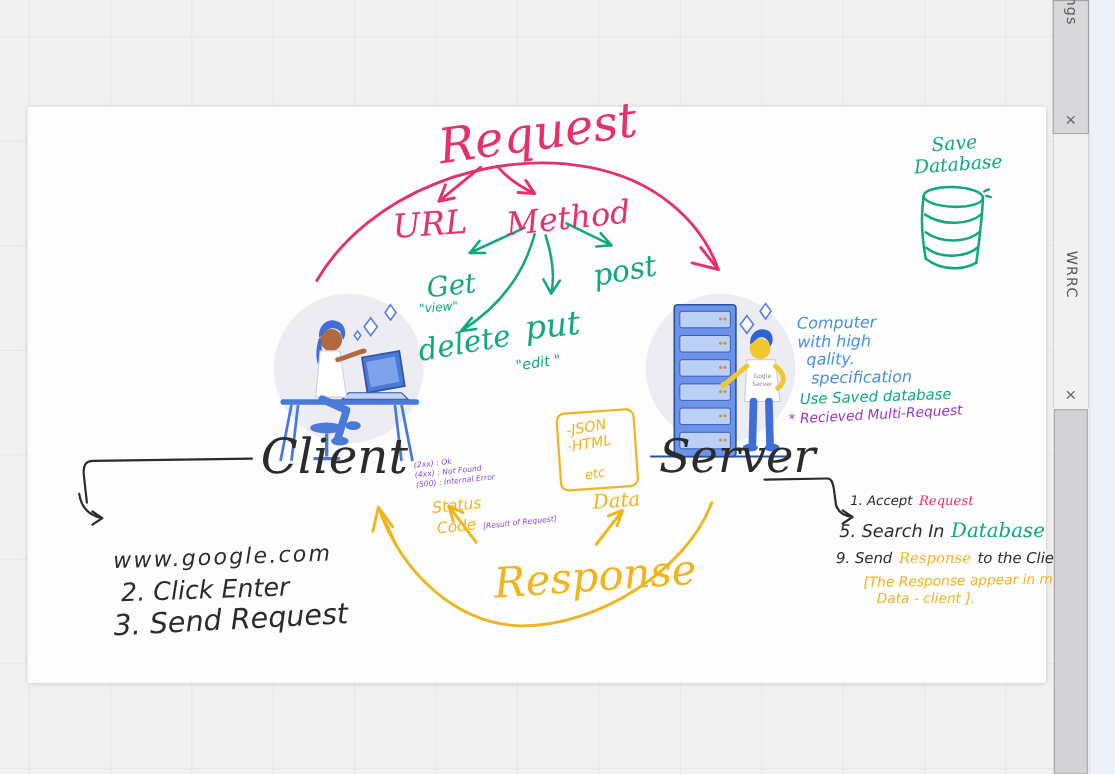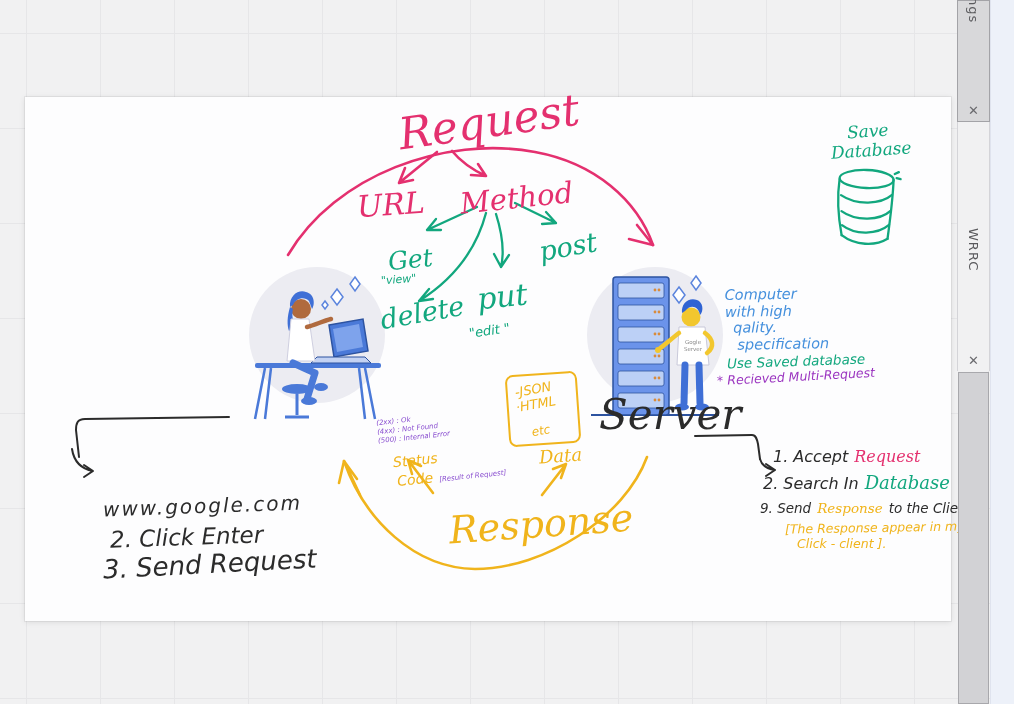--- a/index.html
+++ b/index.html
@@ -169,20 +169,21 @@
     <div class="hw script pink" style="left:435px;top:86px;font-size:29px;transform:rotate(-6deg)">Method</div>
     <div class="hw script teal" style="left:363px;top:150px;font-size:25px;transform:rotate(-6deg)">Get</div>
     <div class="hw teal" style="left:356px;top:177px;font-size:11px;transform:rotate(-4deg)">"view"</div>
     <div class="hw script teal" style="left:355px;top:202px;font-size:27px;transform:rotate(-10deg)">delete</div>
     <div class="hw script teal" style="left:452px;top:184px;font-size:30px;transform:rotate(-6deg)">put</div>
     <div class="hw teal" style="left:444px;top:227px;font-size:13px;transform:rotate(-8deg)">"edit "</div>
     <div class="hw script teal" style="left:514px;top:136px;font-size:27px;transform:rotate(-10deg)">post</div>
     <div class="hw script teal" style="left:822px;top:26px;font-size:17px;transform:rotate(-4deg)">Save</div>
     <div class="hw script teal" style="left:806px;top:45px;font-size:17px;transform:rotate(-4deg)">Database</div>
 
+    <div class="hw script ink" style="left:212px;top:296px;font-size:44px">Client</div>
     <div class="hw script ink" style="left:574px;top:296px;font-size:42px">Server</div>
 
     <div class="hw ink" style="left:78px;top:399px;font-size:20px;letter-spacing:2px;transform:rotate(-2deg)">www.google.com</div>
     <div class="hw ink" style="left:85px;top:428px;font-size:23px;transform:rotate(-2deg)">2. Click Enter</div>
     <div class="hw ink" style="left:78px;top:454px;font-size:26px;transform:rotate(-3deg)">3. Send Request</div>
 
     <div class="hw purple" style="left:352px;top:318px;font-size:7px;line-height:9px;transform:rotate(-6deg);white-space:normal;width:80px">
       <div>(2xx) : Ok</div>
       <div>(4xx) : Not Found</div>
       <div>(500) : Internal Error</div>
@@ -202,31 +203,31 @@
 
     <div class="hw" style="left:700px;top:189px;font-size:14.5px;line-height:16.5px;transform:rotate(-1deg)">
       <div class="blue">Computer</div>
       <div class="blue">with high</div>
       <div class="blue" style="margin-left:8px">qality.</div>
       <div class="blue" style="margin-left:12px">specification</div>
     </div>
     <div class="hw teal" style="left:702px;top:257px;font-size:13.5px;transform:rotate(-2deg)">Use Saved database</div>
     <div class="hw vpurple" style="left:692px;top:273px;font-size:12.5px;transform:rotate(-3deg)">* Recieved Multi-Request</div>
 
-    <div class="hw gap" style="left:748px;top:352px;font-size:16px">
+    <div class="hw gap" style="left:748px;top:352px;font-size:12px">
       <span class="ink">1. Accept</span><span class="pink script">Request</span>
     </div>
     <div class="hw gap" style="left:738px;top:377px;font-size:16px">
-      <span class="ink">2. Search In</span><span class="teal script" style="font-size:18px">Database</span>
+      <span class="ink">5. Search In</span><span class="teal script" style="font-size:18px">Database</span>
     </div>
     <div class="hw gap" style="left:735px;top:404px;font-size:13.5px">
       <span class="ink">9. Send</span><span class="yellow script">Response</span><span class="ink">to the Client.</span>
     </div>
     <div class="hw yellow" style="left:760px;top:424px;font-size:12.5px;transform:rotate(-1deg)">[The Response appear in my</div>
-    <div class="hw yellow" style="left:772px;top:440px;font-size:12.5px">Click   - client ].</div>
+    <div class="hw yellow" style="left:772px;top:440px;font-size:12.5px">Data   - client ].</div>
   </div>
 
   <div class="right-strip"></div>
 
   <div class="tab tab-top">
     <span class="vtext">ngs</span>
     <span class="close">✕</span>
   </div>
 
   <div class="tab tab-wrrc">

